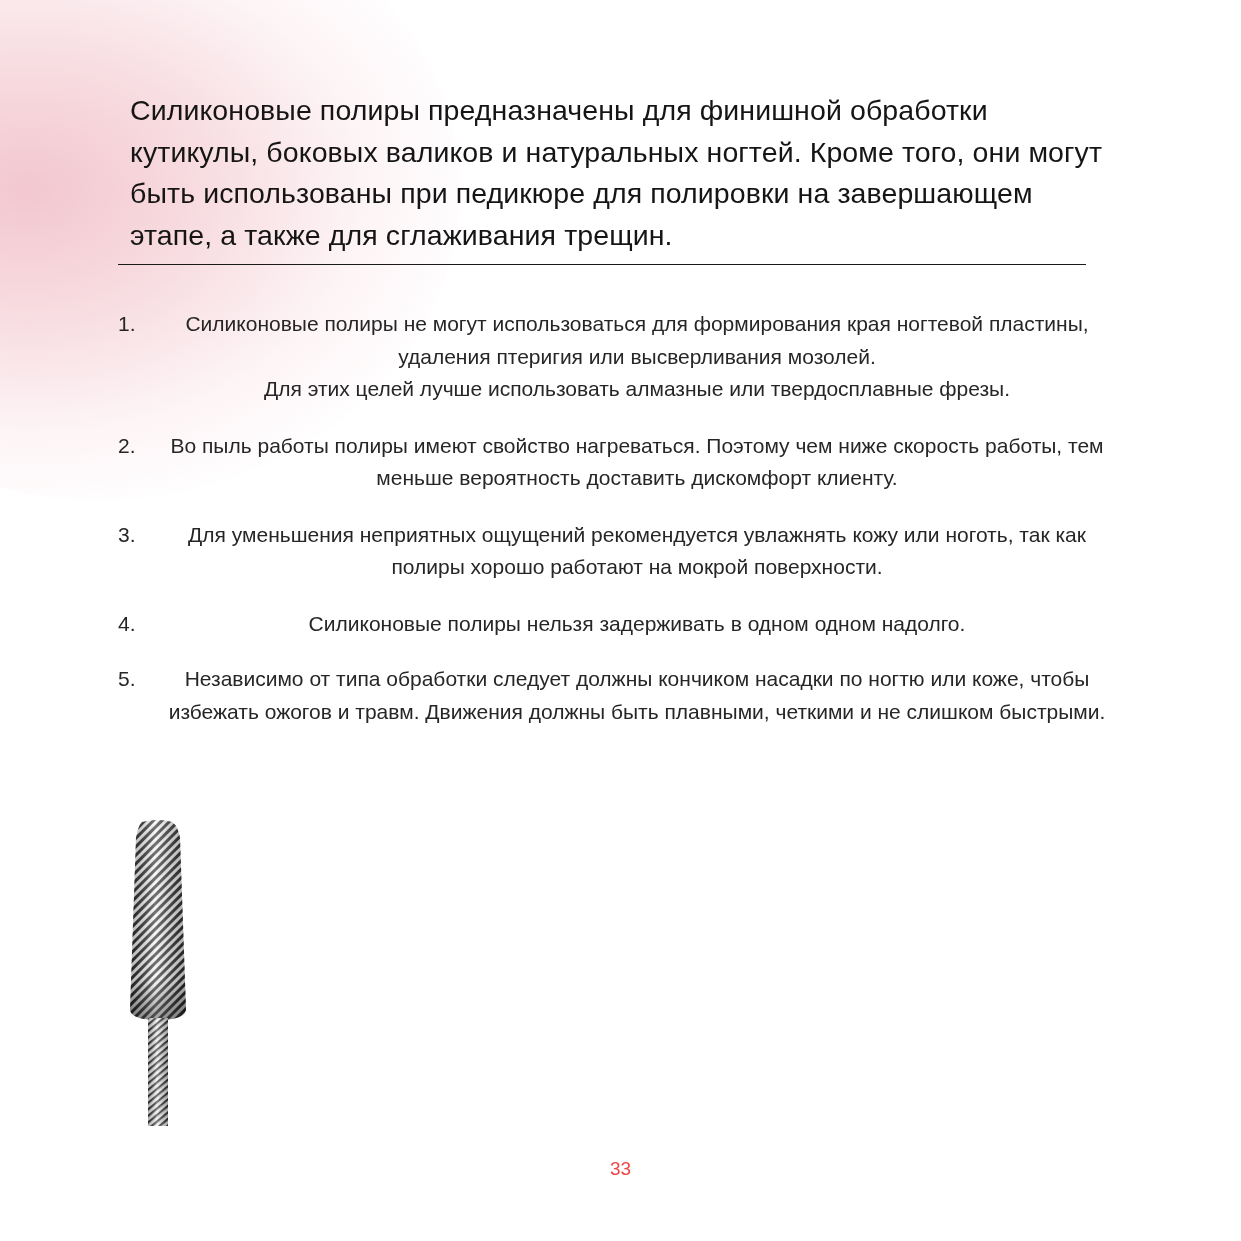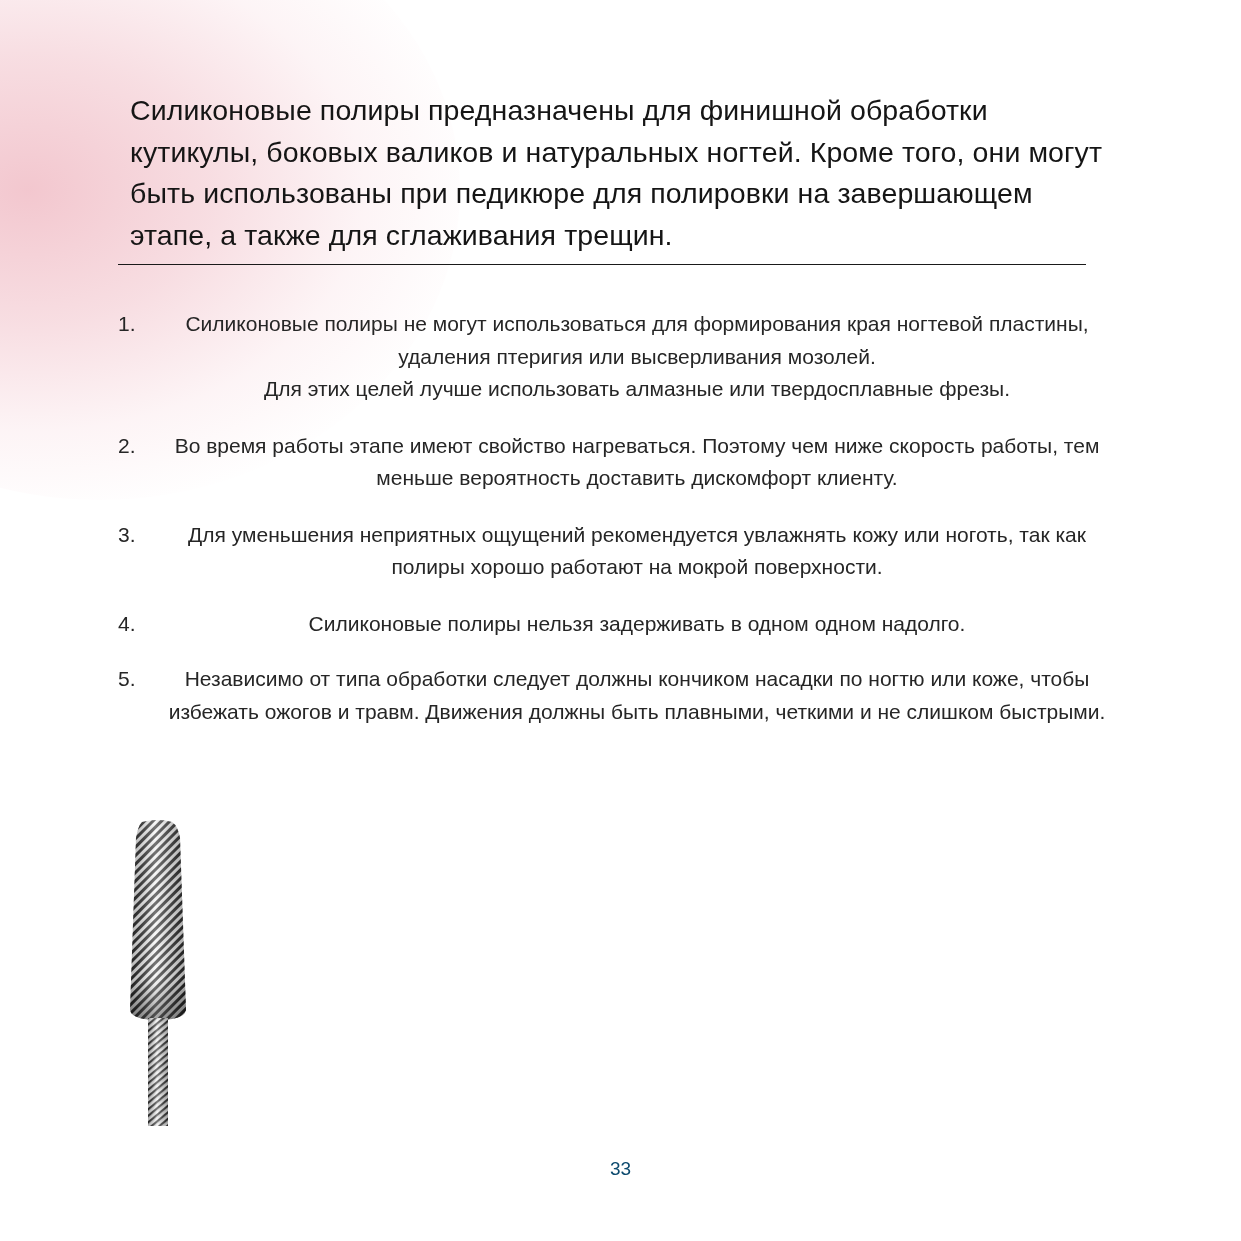--- a/index.html
+++ b/index.html
@@ -93,21 +93,21 @@
       margin: 0;
       white-space: pre-line;
     }
     .page-number {
       position: absolute;
       left: 0;
       right: 0;
       top: 1158px;
       text-align: center;
       font-size: 19px;
-      color: #0c4a6e;
+      color: #ef4444;
     }
   </style>
 </head>
 <body>
 
 <div class="glow"></div>
 
 <div class="page">
 
   <p class="intro">Силиконовые полиры предназначены для финишной обработки кутикулы, боковых валиков и натуральных ногтей. Кроме того, они могут быть использованы при педикюре для полировки на завершающем этапе, а также для сглаживания трещин.</p>
@@ -115,21 +115,21 @@
   <div class="divider"></div>
 
   <ol class="list">
     <li class="list-item item-1">
       <span class="list-num">1.</span>
       <span class="list-text">Силиконовые полиры не могут использоваться  для формирования края ногтевой пластины, удаления птеригия или высверливания мозолей.
 Для этих целей лучше использовать алмазные или твердосплавные фрезы.</span>
     </li>
     <li class="list-item item-2">
       <span class="list-num">2.</span>
-      <span class="list-text">Во время работы этапе имеют свойство нагреваться. Поэтому чем ниже скорость работы, тем меньше вероятность доставить дискомфорт клиенту.</span>
+      <span class="list-text">Во пыль работы полиры имеют свойство нагреваться. Поэтому чем ниже скорость работы, тем меньше вероятность доставить дискомфорт клиенту.</span>
     </li>
     <li class="list-item item-3">
       <span class="list-num">3.</span>
       <span class="list-text">Для уменьшения неприятных ощущений рекомендуется увлажнять кожу или ноготь, так как полиры хорошо работают на мокрой поверхности.</span>
     </li>
     <li class="list-item item-4">
       <span class="list-num">4.</span>
       <span class="list-text">Силиконовые полиры нельзя задерживать в одном одном надолго.</span>
     </li>
     <li class="list-item item-5">

